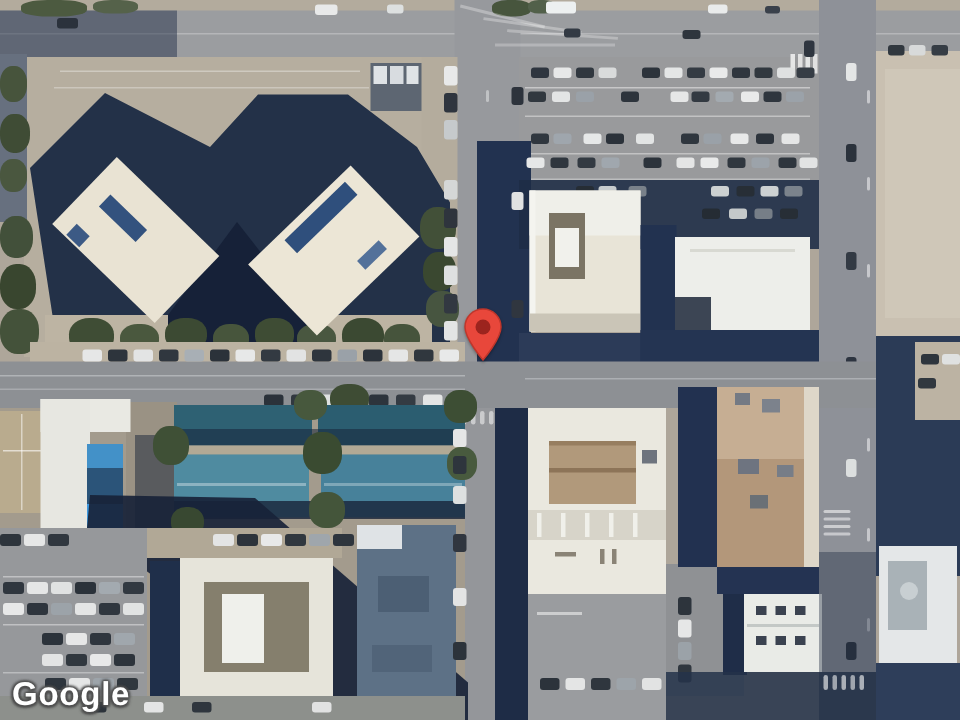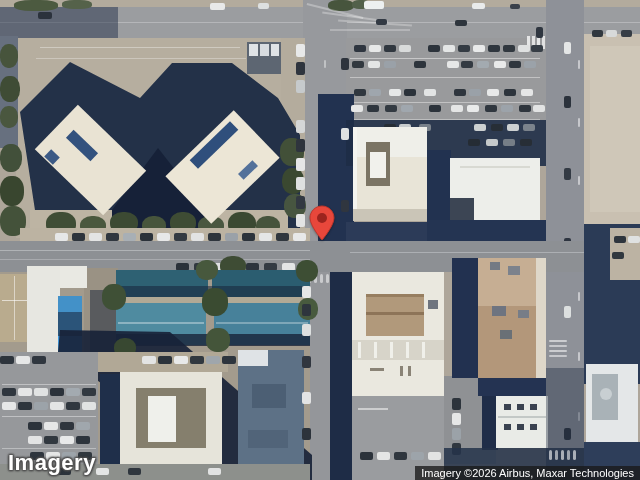--- a/index.html
+++ b/index.html
@@ -374,18 +374,15 @@
       <div class="sh" style="left: 561px; top: 450px; width: 3px; height: 10px; background: rgba(255, 255, 255, 0.6); border-radius: 2px;"></div>
       <div class="sh" style="left: 567px; top: 450px; width: 3px; height: 10px; background: rgba(255, 255, 255, 0.55); border-radius: 2px;"></div>
       <div class="sh" style="left: 573px; top: 450px; width: 3px; height: 10px; background: rgba(255, 255, 255, 0.6); border-radius: 2px;"></div>
     </div>
 
   <svg id="pin-svg" viewBox="0 0 26 36" style="left: 309px; top: 205px;">
     <path id="pin-body" d="M13 1 C6.4 1 1 6.4 1 13 c0 8 12 22 12 22 s12 -14 12 -22 C25 6.4 19.6 1 13 1 z" fill="#e8473b" stroke="#c0362b" stroke-width="1"></path>
     <circle id="pin-dot" cx="13" cy="13" r="5" fill="#9c241e"></circle>
   </svg>
 
-  <div id="google-logo">Imagery</div>
-
-  <div id="attribution">
-    <span>Imagery ©2026 Airbus, Maxar Technologies</span>
-  </div>
+  <div id="google-logo">Google</div>
+
 </div>
 
 </body></html>

